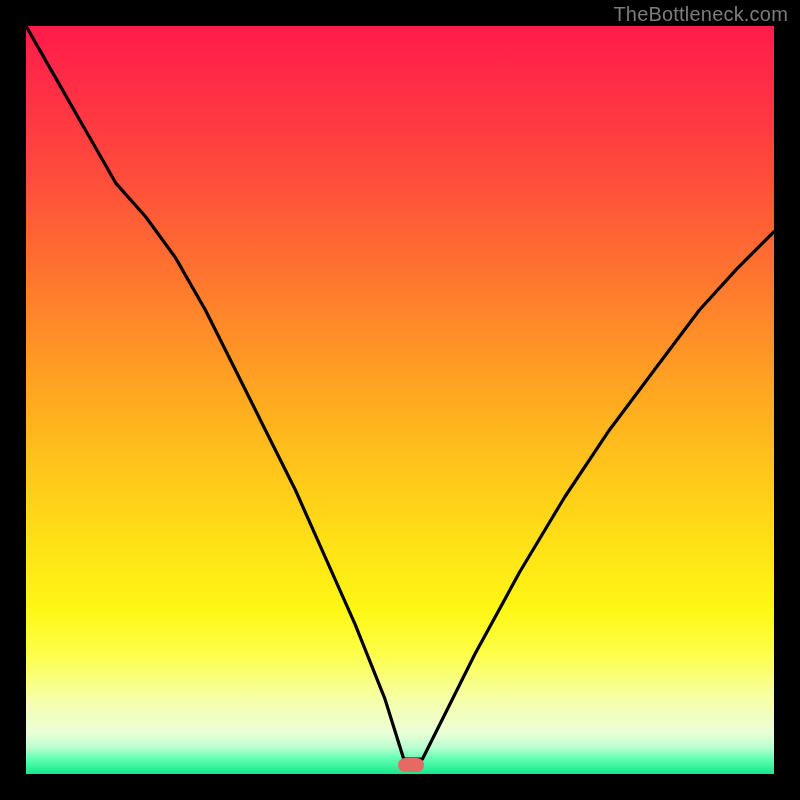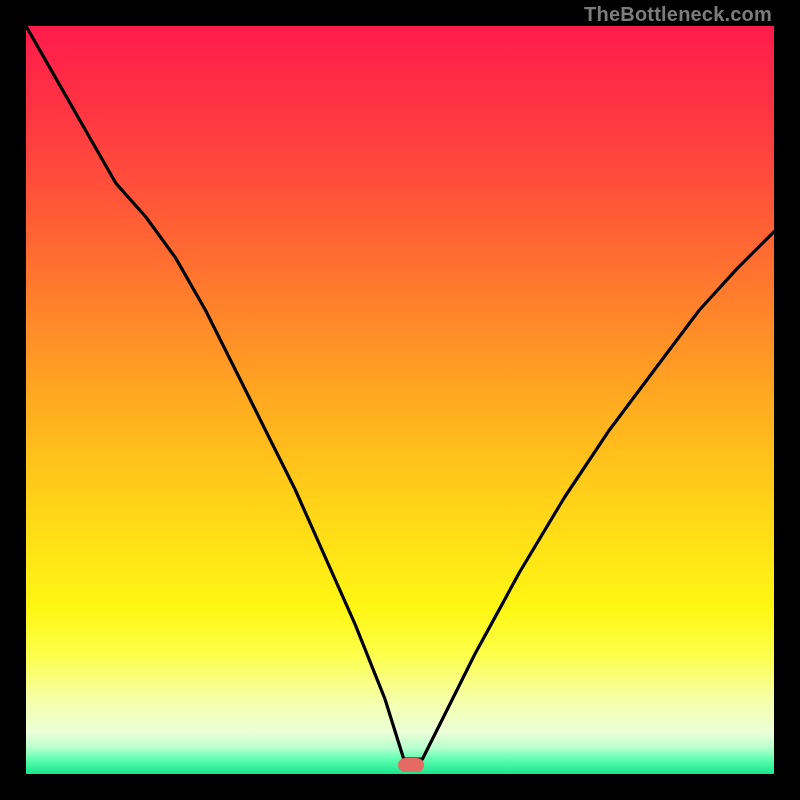--- a/index.html
+++ b/index.html
@@ -24,25 +24,25 @@
   }
   .curve-svg {
     position: absolute;
     inset: 0;
     width: 100%;
     height: 100%;
   }
   .watermark {
     position: absolute;
     top: 3px;
-    right: 28px;
+    right: 12px;
     font-family: Arial, Helvetica, sans-serif;
     font-size: 20px;
     color: #7c7c7c;
-    font-weight: 700;
+    font-weight: 400;
     letter-spacing: 0.2px;
   }
   .marker {
     position: absolute;
     width: 26px;
     height: 14px;
     border-radius: 7px;
     transform: translate(-50%, -50%);
   }
 </style>

